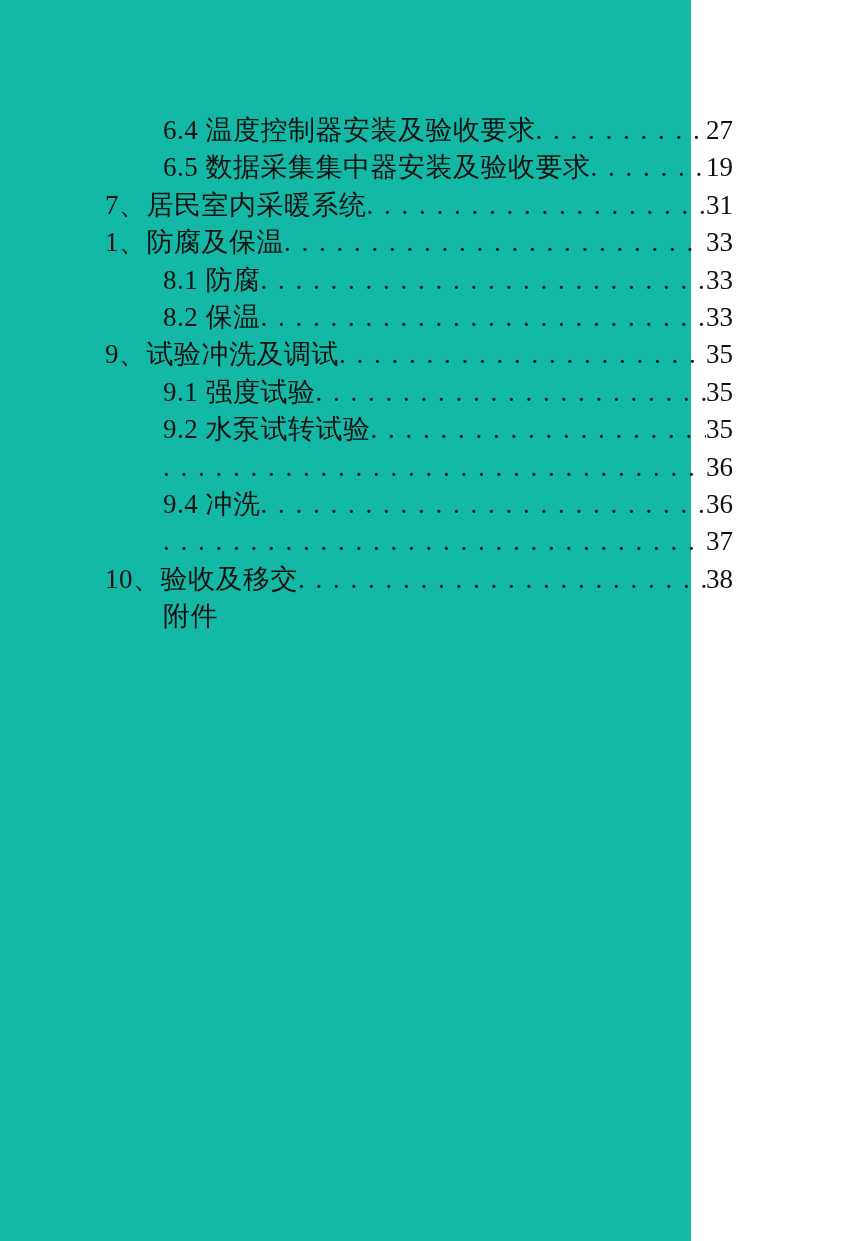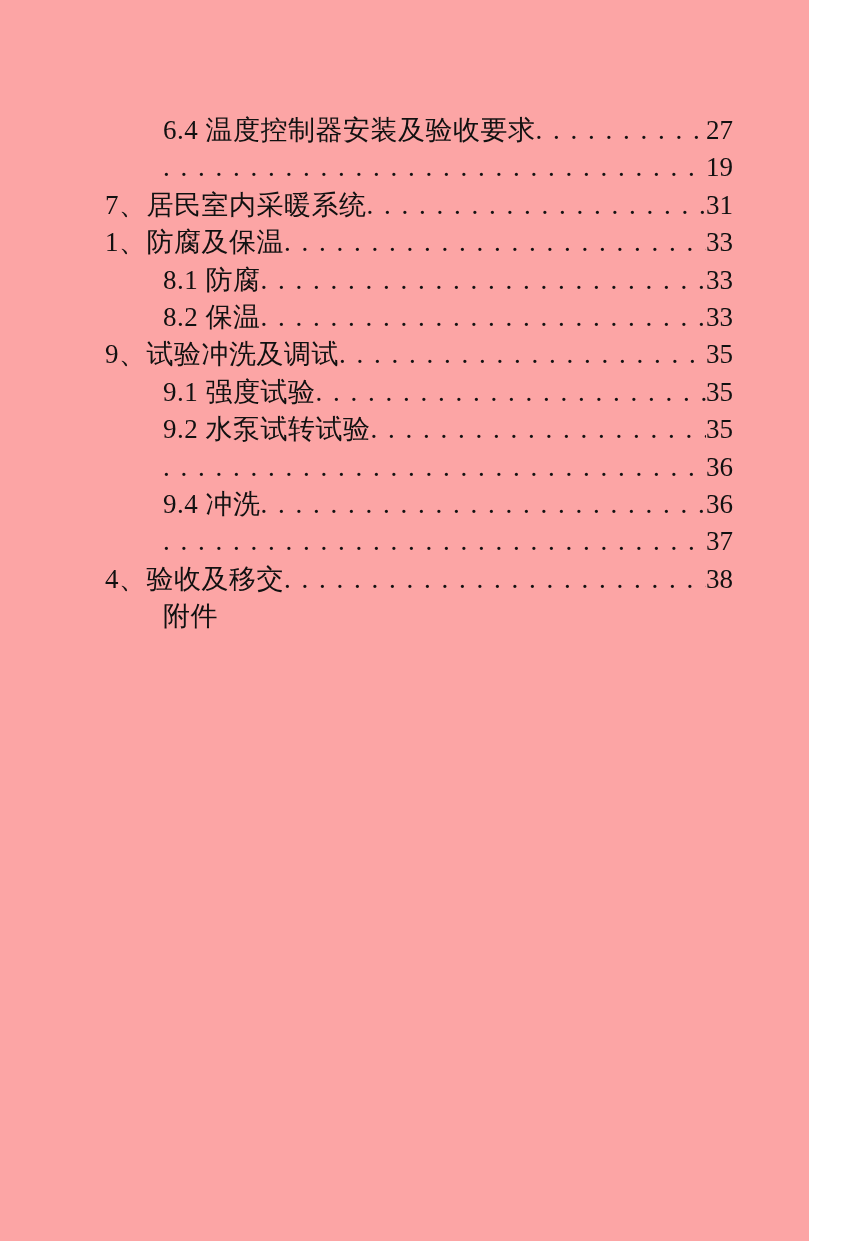--- a/index.html
+++ b/index.html
@@ -6,23 +6,23 @@
   html, body {
     width: 857px;
     height: 1241px;
     background: #ffffff;
     font-family: "Liberation Serif", "DejaVu Serif", serif;
     color: #111111;
     overflow: hidden;
   }
   .page {
     position: relative;
-    width: 809px;
+    width: 691px;
     height: 1241px;
-    background: #fca5a5;
+    background: #14b8a6;
   }
   .toc {
     position: absolute;
     top: 112px;
     left: 105px;
     width: 628px;
   }
   .toc-row {
     display: flex;
     align-items: baseline;
@@ -53,20 +53,21 @@
 <body>
 
 <div class="page">
   <div class="toc">
       <div class="toc-row level-2">
         <span class="toc-label">6.4 温度控制器安装及验收要求</span>
         <span class="toc-dots">. . . . . . . . . . . . . . . . . . . . . . . . . . . . . . . . . . . . . . . . . . . . . . . . . . . . . . . . . . . . . . . . . . . . . . . . . . . . . . . .</span>
         <span class="toc-page">27</span>
       </div>
       <div class="toc-row level-2">
+        <span class="toc-label">6.5 数据采集集中器安装及验收要求</span>
         <span class="toc-dots">. . . . . . . . . . . . . . . . . . . . . . . . . . . . . . . . . . . . . . . . . . . . . . . . . . . . . . . . . . . . . . . . . . . . . . . . . . . . . . . .</span>
         <span class="toc-page">19</span>
       </div>
       <div class="toc-row level-1">
         <span class="toc-label">7、居民室内采暖系统</span>
         <span class="toc-dots">. . . . . . . . . . . . . . . . . . . . . . . . . . . . . . . . . . . . . . . . . . . . . . . . . . . . . . . . . . . . . . . . . . . . . . . . . . . . . . . .</span>
         <span class="toc-page">31</span>
       </div>
       <div class="toc-row level-1">
         <span class="toc-label">1、防腐及保温</span>
@@ -105,21 +106,21 @@
       <div class="toc-row level-2">
         <span class="toc-label">9.4 冲洗</span>
         <span class="toc-dots">. . . . . . . . . . . . . . . . . . . . . . . . . . . . . . . . . . . . . . . . . . . . . . . . . . . . . . . . . . . . . . . . . . . . . . . . . . . . . . . .</span>
         <span class="toc-page">36</span>
       </div>
       <div class="toc-row level-2">
         <span class="toc-dots">. . . . . . . . . . . . . . . . . . . . . . . . . . . . . . . . . . . . . . . . . . . . . . . . . . . . . . . . . . . . . . . . . . . . . . . . . . . . . . . .</span>
         <span class="toc-page">37</span>
       </div>
       <div class="toc-row level-1">
-        <span class="toc-label">4、验收及移交</span>
+        <span class="toc-label">10、验收及移交</span>
         <span class="toc-dots">. . . . . . . . . . . . . . . . . . . . . . . . . . . . . . . . . . . . . . . . . . . . . . . . . . . . . . . . . . . . . . . . . . . . . . . . . . . . . . . .</span>
         <span class="toc-page">38</span>
       </div>
       <div class="toc-row level-2 no-dots">
         <span class="toc-label">附件</span>
         <span class="toc-dots">. . . . . . . . . . . . . . . . . . . . . . . . . . . . . . . . . . . . . . . . . . . . . . . . . . . . . . . . . . . . . . . . . . . . . . . . . . . . . . . .</span>
         <span class="toc-page"></span>
       </div>
     </div>
 </div>

